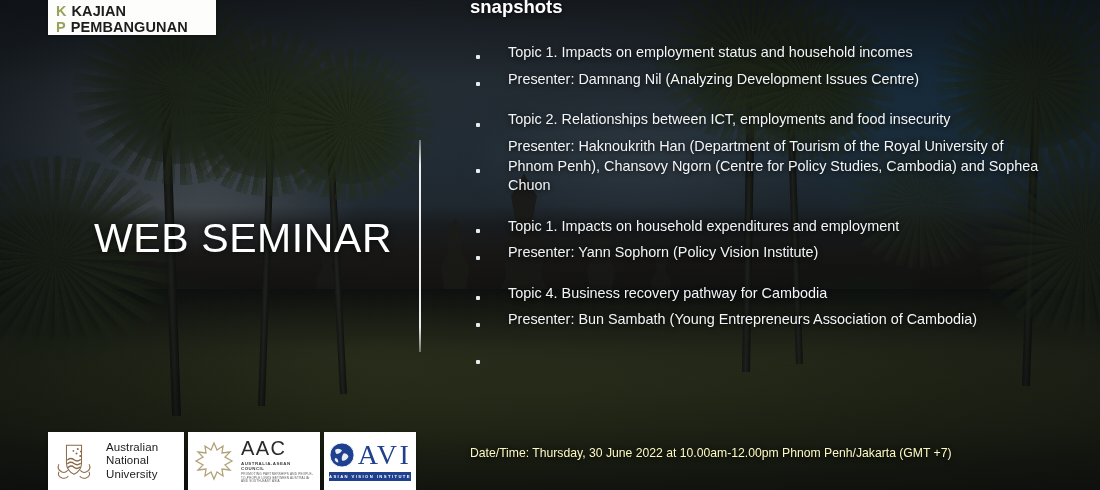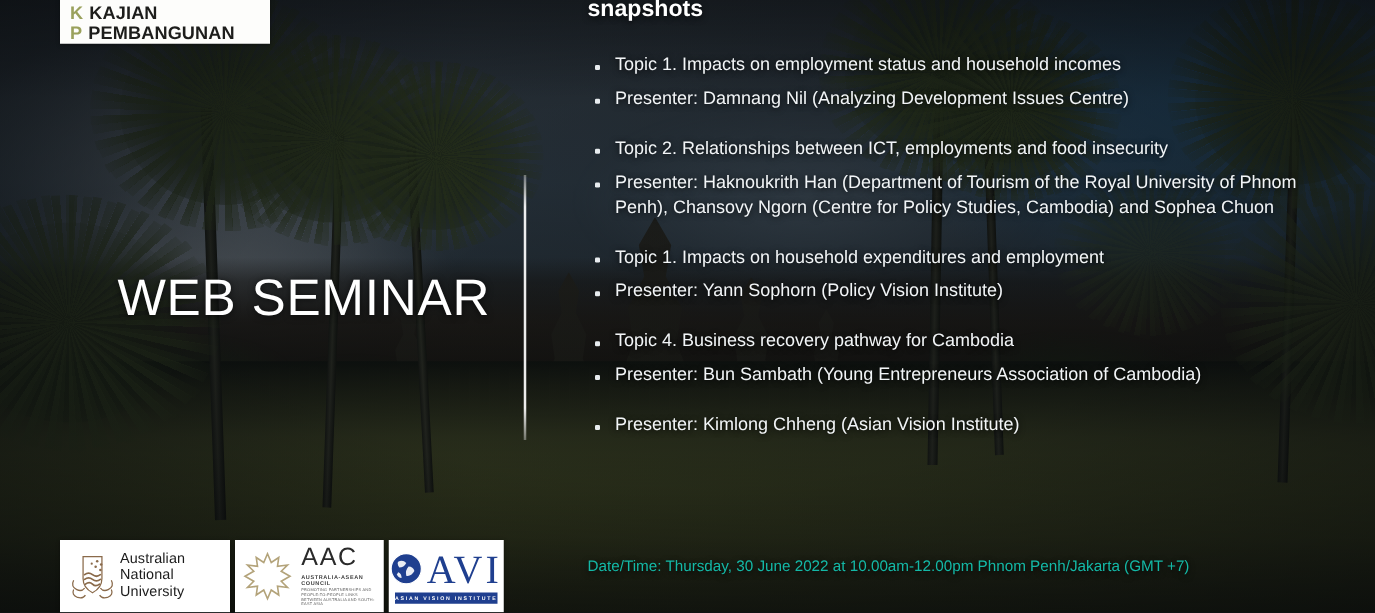--- a/index.html
+++ b/index.html
@@ -136,59 +136,59 @@
 
   .deck-title {
     font-size:18.5px; font-weight:bold; color:#ffffff;
     line-height:1.2; margin-top:-4px;
     text-shadow:0 1px 5px rgba(0,0,0,.7);
   }
 
   .topics { margin-top:25px; }
   .topic-group { margin-bottom:21px; }
   .bullet-line {
-    display:flex; align-items:flex-start; gap:12px;
+    display:flex; align-items:center; gap:28px;
     margin-bottom:7px;
   }
   .bullet {
     flex:0 0 auto; width:4px; height:4px; background:#e8ecef;
     border-radius:1px; margin-top:9px; margin-left:6px;
   }
   .bullet-text {
     font-size:14.4px; color:#f2f5f7; line-height:1.36;
     text-shadow:0 1px 5px rgba(0,0,0,.8);
   }
 
   .footer-info { position:absolute; left:470px; top:446px; width:600px; }
   .footer-line {
-    font-size:12.2px; color:#14b8a6; line-height:1.25; margin-bottom:12px;
+    font-size:12.2px; color:#fef9c3; line-height:1.25; margin-bottom:12px;
     text-shadow:0 1px 5px rgba(0,0,0,.85);
   }
 
   
   .sponsors { position:absolute; left:48px; top:432px; display:flex; gap:4px; }
   .logo-box {
     background:#ffffff; display:flex; align-items:center;
     box-shadow:0 1px 3px rgba(0,0,0,.4);
   }
-  .logo-anu { width:136px; height:58px; padding:5px 7px; gap:3px; }
+  .logo-anu { width:136px; height:58px; padding:5px 7px; gap:13px; }
   .anu-crest { flex:0 0 auto; width:38px; height:44px; }
   .anu-text { font-size:11.5px; line-height:1.18; color:#1b1b1b; letter-spacing:.1px; }
 
-  .logo-aac { width:119px; height:58px; padding:9px 6px; gap:7px; }
+  .logo-aac { width:132px; height:58px; padding:9px 6px; gap:7px; }
   .aac-mark { flex:0 0 auto; width:40px; height:40px; }
   .aac-text { display:flex; flex-direction:column; }
   .aac-title { font-size:20px; color:#2a2a2a; letter-spacing:1.4px; line-height:1; }
   .aac-sub { font-size:4.4px; color:#3a3a3a; letter-spacing:.5px; margin-top:3px; font-weight:bold; }
   .aac-sub2 { font-size:3.1px; color:#5a5a5a; letter-spacing:.2px; margin-top:2px; line-height:1.25; }
 
   .logo-avi { width:92px; height:58px; padding:6px 5px; flex-direction:column; justify-content:center; }
   .avi-row { display:flex; align-items:center; gap:3px; }
   .avi-globe { flex:0 0 auto; width:26px; height:26px; }
-  .avi-title { font-size:32px; color:#1f3f8f; font-family:"Liberation Serif", serif; letter-spacing:2.5px; line-height:1; }
+  .avi-title { font-size:28px; color:#1f3f8f; font-family:"Liberation Serif", serif; letter-spacing:2.5px; line-height:1; }
   .avi-bar {
     margin-top:3px; background:#1f3f8f; color:#ffffff;
     font-size:4.2px; letter-spacing:1.4px; text-align:center;
     padding:2px 0; width:100%; font-weight:bold;
   }
 </style>
 </head>
 <body>
 
 <div class="slide">
@@ -296,21 +296,20 @@
           </div>
           <div class="bullet-line">
             <span class="bullet"></span>
             <span class="bullet-text">Presenter: Bun Sambath (Young Entrepreneurs Association of Cambodia)</span>
           </div>
         </div>
 
         <div class="topic-group">
           <div class="bullet-line">
             <span class="bullet"></span>
-            <span class="bullet-text">Presenter: Kimlong Chheng (Asian Vision Institute)</span>
           </div>
         </div>
 
       </div>
     </div>
 
     <div class="footer-info">
       <div class="footer-line">Date/Time: Thursday, 30 June 2022 at 10.00am-12.00pm Phnom Penh/Jakarta (GMT +7)</div>
     </div>
 

